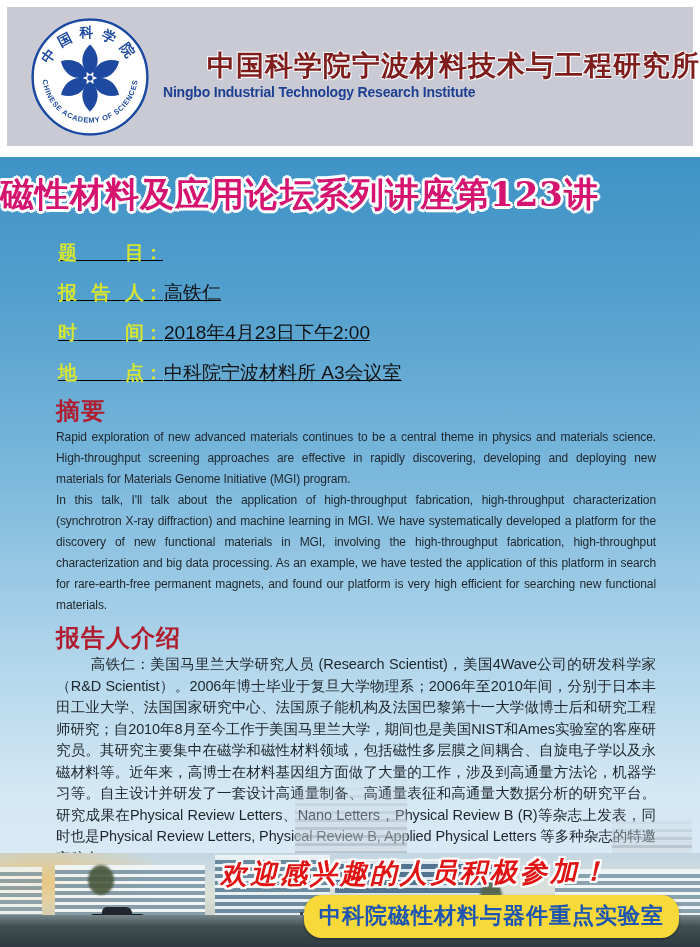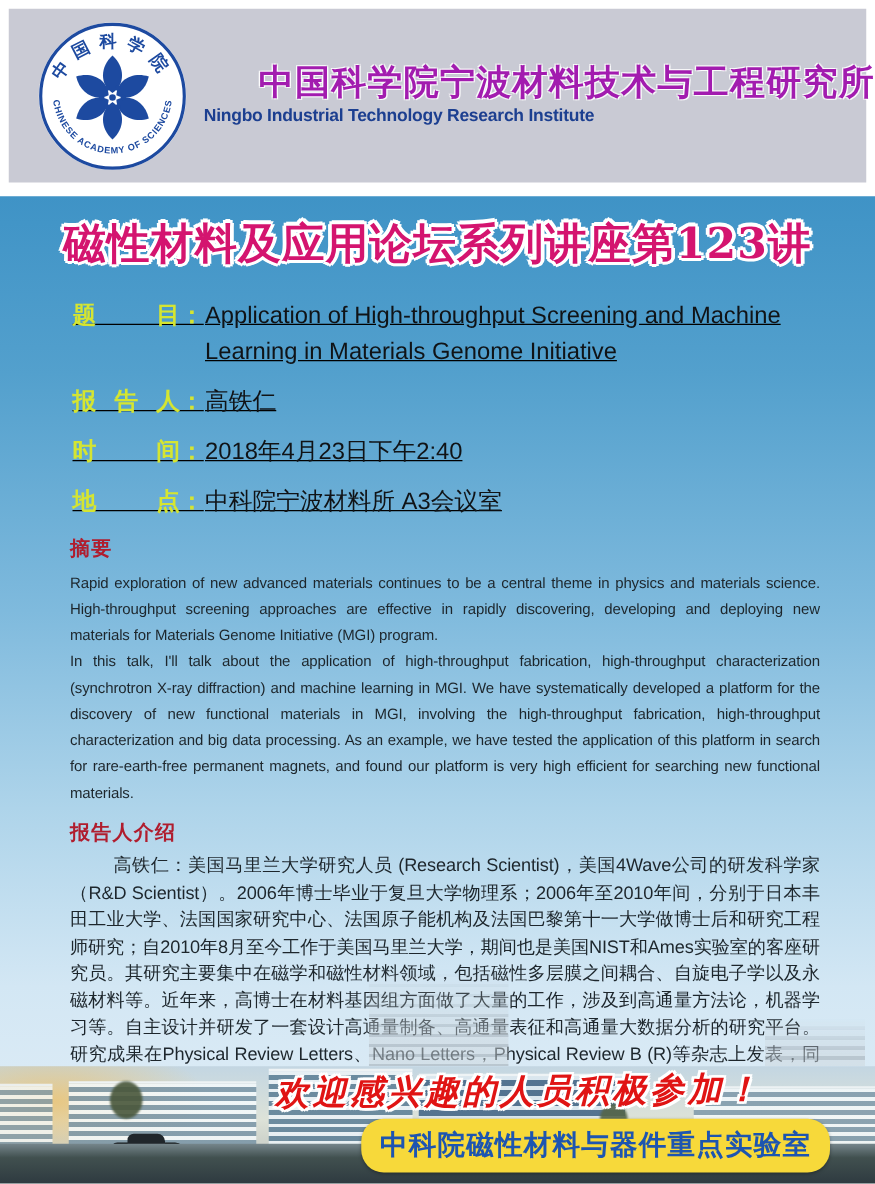--- a/index.html
+++ b/index.html
@@ -4,48 +4,48 @@
 <style>
   * { margin:0; padding:0; box-sizing:border-box; }
   html,body { background:#ffffff; font-family:"Liberation Sans", sans-serif; }
   .poster { position:relative; width:700px; height:947px; background:#ffffff; overflow:hidden; }
 
   
   .header { position:absolute; top:7px; left:7px; right:7px; height:139px;
             background:#c9cad4; display:flex; align-items:center; }
   .logo-wrap { width:122px; height:122px; margin-left:22px; flex:0 0 auto; }
   .header-text { margin-left:12px; display:flex; flex-direction:column; }
-  .org-zh { color:#a21caf; font-family:"DejaVu Serif", serif; font-weight:bold;
+  .org-zh { color:#7f1d1d; font-family:"DejaVu Serif", serif; font-weight:bold;
             font-size:28px; letter-spacing:1px; white-space:nowrap; line-height:30px;
             text-shadow:1px 1px 0 rgba(255,255,255,.85), -1px -1px 0 rgba(255,255,255,.85),
                         1px -1px 0 rgba(255,255,255,.6), -1px 1px 0 rgba(255,255,255,.6);padding-left:44px; }
   .org-en { color:#1c3f90; font-size:13px; letter-spacing:-0.2px; white-space:nowrap;
             line-height:22px; font-weight:bold; }
   .org-en2 { font-size:14px; }
 
   
   .body-bg { position:absolute; top:157px; left:0; right:0; bottom:0;
              background:linear-gradient(to bottom, #3f93c6 0%, #53a0cd 18%, #7fbadd 42%,
                         #aed4ea 62%, #d3e7f4 80%, #e2eef7 100%); }
 
-  .banner-title { position:relative; margin-top:15px; text-align:center;
+  .banner-title { position:relative; margin-top:15px; 
             font-family:"DejaVu Serif", serif; font-weight:bold; font-size:34px;
             color:#d4146f; letter-spacing:1px;
             text-shadow:-2px -2px 0 #fff, 2px -2px 0 #fff, -2px 2px 0 #fff, 2px 2px 0 #fff,
                         0 -3px 0 #fff, 0 3px 0 #fff, -3px 0 0 #fff, 3px 0 0 #fff; }
 
   .info { position:relative; margin:20px 42px 0 58px; }
   .info-row { display:flex; margin-bottom:11px; font-size:19px; line-height:29px;text-decoration:underline; }
   .info-label { width:86px; flex:0 0 auto; color:#d5e531; font-weight:bold;
                 text-align:justify; text-align-last:justify; -moz-text-align-last:justify; }
   .info-colon { width:20px; flex:0 0 auto; color:#d5e531; font-weight:bold; }
   .info-value { flex:1; color:#101316; }
 
   .section { position:relative; margin:6px 44px 0 56px; }
-  .section-heading { color:#b01d2e; font-weight:bold; font-size:16px; line-height:26px;
+  .section-heading { color:#b01d2e; font-weight:bold; font-size:24px; line-height:26px;
                      margin-bottom:3px; letter-spacing:1px; }
   .para { color:#1d262c; font-size:12px; line-height:21px; text-align:justify;
           letter-spacing:-0.1px; }
   .bio { font-size:14.5px; line-height:21.5px; text-indent:2.4em; }
 
   
   .photo { position:absolute; left:0; right:0; bottom:0; height:94px; overflow:visible;
            background:linear-gradient(to bottom, #c3d6e2 0%, #dde2d8 45%, #cfd4cc 62%); }
   .photo::before { content:""; position:absolute; inset:0;
            background:radial-gradient(ellipse 180px 70px at 6% 30%, rgba(235,195,115,.85), rgba(235,195,115,0) 70%); }
@@ -75,21 +75,21 @@
   .car::before { content:""; position:absolute; left:14px; top:-7px; width:30px; height:9px;
          background:#20262b; border-radius:5px 6px 0 0; }
   .ped { position:absolute; width:3px; height:9px; background:#3c4348; bottom:26px; border-radius:1px; }
   .ped-1{ left:300px; } .ped-2{ left:318px; } .ped-3{ left:430px; bottom:24px; }
 
   .welcome { position:absolute; left:130px; right:0; bottom:56px; text-align:center; z-index:5;
              font-family:"DejaVu Serif", serif; font-weight:bold; font-style:italic;
              font-size:27px; color:#e01414; letter-spacing:3px; transform:rotate(-0.5deg);
              text-shadow:-2px -2px 0 #fff, 2px -2px 0 #fff, -2px 2px 0 #fff, 2px 2px 0 #fff,
                          0 -2px 0 #fff, 0 2px 0 #fff, -2px 0 0 #fff, 2px 0 0 #fff; }
-  .badge { position:absolute; right:36px; bottom:9px; z-index:5;
+  .badge { position:absolute; right:21px; bottom:9px; z-index:5;
            background:#f7d93a; color:#1d55b0; font-weight:bold; font-size:22px;
            padding:6px 15px 7px; border-radius:18px; letter-spacing:1px;
            box-shadow:0 1px 3px rgba(0,0,0,.35); }
 </style>
 </head>
 <body>
 
 <div class="poster">
 
   <div class="header">
@@ -131,31 +131,30 @@
   </div>
 
   <div class="body-bg">
 
     <div class="banner-title">磁性材料及应用论坛系列讲座第123讲</div>
 
     <div class="info">
       <div class="info-row">
         <span class="info-label">题目</span>
         <span class="info-colon">：</span>
-        <span class="info-value">Application of High-throughput Screening and Machine Learning in Materials Genome Initiative</span>
       </div>
       <div class="info-row">
         <span class="info-label">报告人</span>
         <span class="info-colon">：</span>
         <span class="info-value">高铁仁</span>
       </div>
       <div class="info-row">
         <span class="info-label">时间</span>
         <span class="info-colon">：</span>
-        <span class="info-value">2018年4月23日下午2:40</span>
+        <span class="info-value">2018年4月23日下午2:00</span>
       </div>
       <div class="info-row">
         <span class="info-label">地点</span>
         <span class="info-colon">：</span>
         <span class="info-value">中科院宁波材料所 A3会议室</span>
       </div>
     </div>
 
     <div class="section">
       <div class="section-heading">摘要</div>

